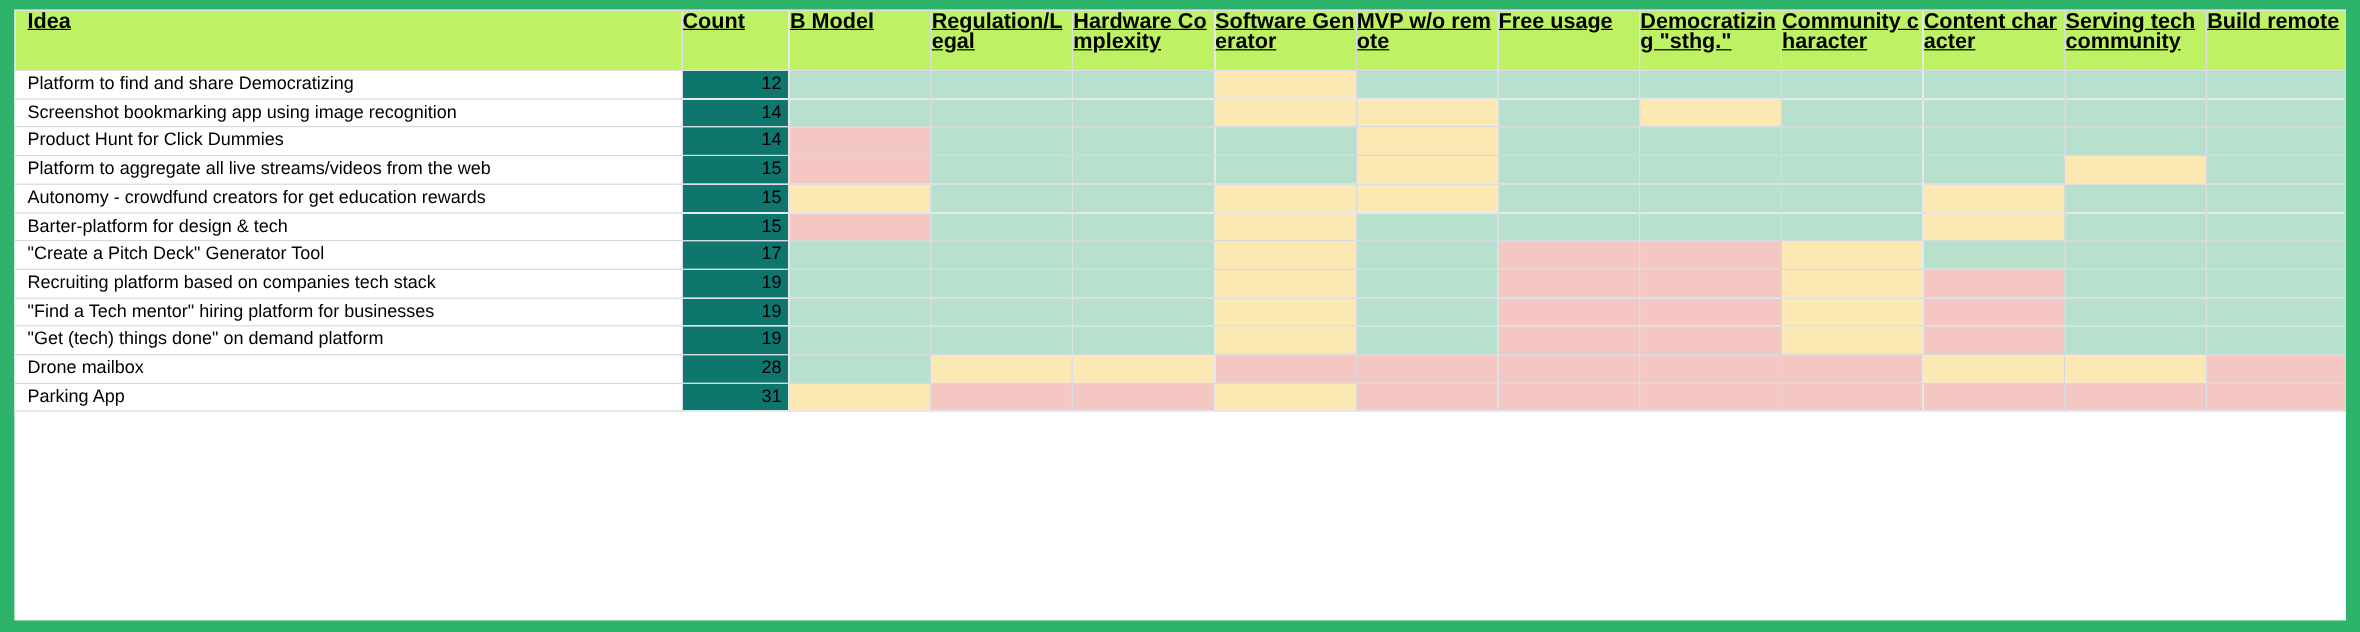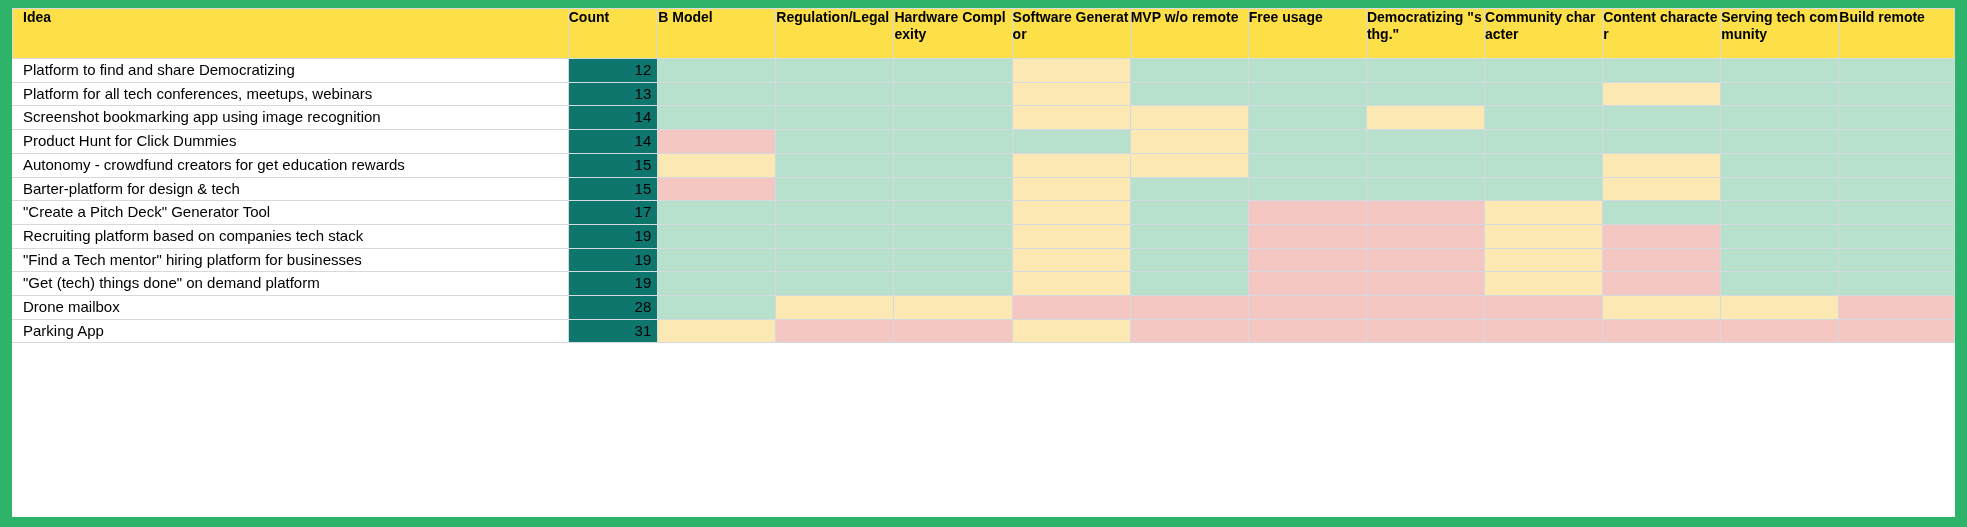--- a/index.html
+++ b/index.html
@@ -34,28 +34,29 @@
   table.grid th, table.grid td {
     border: 1px solid #d5d9e0;
     padding: 0;
     vertical-align: top;
     overflow: hidden;
   }
   
   thead th {
     font-weight: bold;
     text-align: left;
-    font-size: 14px;
+    font-size: 18px;
     line-height: 17px;
     height: 50px;
     padding: 8px 6px 4px 7px;
-    background: #fde047;
+    background: #bef264;
     border-bottom: 4px solid #dfe2e9;
     white-space: normal;
     word-break: break-all;
+    text-decoration: underline;
   }
   thead th.col-idea   { padding-left: 10px; }
   thead th.col-count  { text-align: left; }
 
   
   tbody td {
     height: 22.7px;
     line-height: 22.7px;
     font-size: 15px;
     border-top: 1px solid #e3e6ea;
@@ -132,35 +133,20 @@
             <td class="y"></td>
             <td class="g"></td>
             <td class="g"></td>
             <td class="g"></td>
             <td class="g"></td>
             <td class="g"></td>
             <td class="g"></td>
             <td class="g"></td>
           </tr>
           <tr>
-            <td class="idea">Platform for all tech conferences, meetups, webinars</td>
-            <td class="count">13</td>
-            <td class="g"></td>
-            <td class="g"></td>
-            <td class="g"></td>
-            <td class="y"></td>
-            <td class="g"></td>
-            <td class="g"></td>
-            <td class="g"></td>
-            <td class="g"></td>
-            <td class="y"></td>
-            <td class="g"></td>
-            <td class="g"></td>
-          </tr>
-          <tr>
             <td class="idea">Screenshot bookmarking app using image recognition</td>
             <td class="count">14</td>
             <td class="g"></td>
             <td class="g"></td>
             <td class="g"></td>
             <td class="y"></td>
             <td class="y"></td>
             <td class="g"></td>
             <td class="y"></td>
             <td class="g"></td>
@@ -174,20 +160,35 @@
             <td class="r"></td>
             <td class="g"></td>
             <td class="g"></td>
             <td class="g"></td>
             <td class="y"></td>
             <td class="g"></td>
             <td class="g"></td>
             <td class="g"></td>
             <td class="g"></td>
             <td class="g"></td>
+            <td class="g"></td>
+          </tr>
+          <tr>
+            <td class="idea">Platform to aggregate all live streams/videos from the web</td>
+            <td class="count">15</td>
+            <td class="r"></td>
+            <td class="g"></td>
+            <td class="g"></td>
+            <td class="g"></td>
+            <td class="y"></td>
+            <td class="g"></td>
+            <td class="g"></td>
+            <td class="g"></td>
+            <td class="g"></td>
+            <td class="y"></td>
             <td class="g"></td>
           </tr>
           <tr>
             <td class="idea">Autonomy - crowdfund creators for get education rewards</td>
             <td class="count">15</td>
             <td class="y"></td>
             <td class="g"></td>
             <td class="g"></td>
             <td class="y"></td>
             <td class="y"></td>

